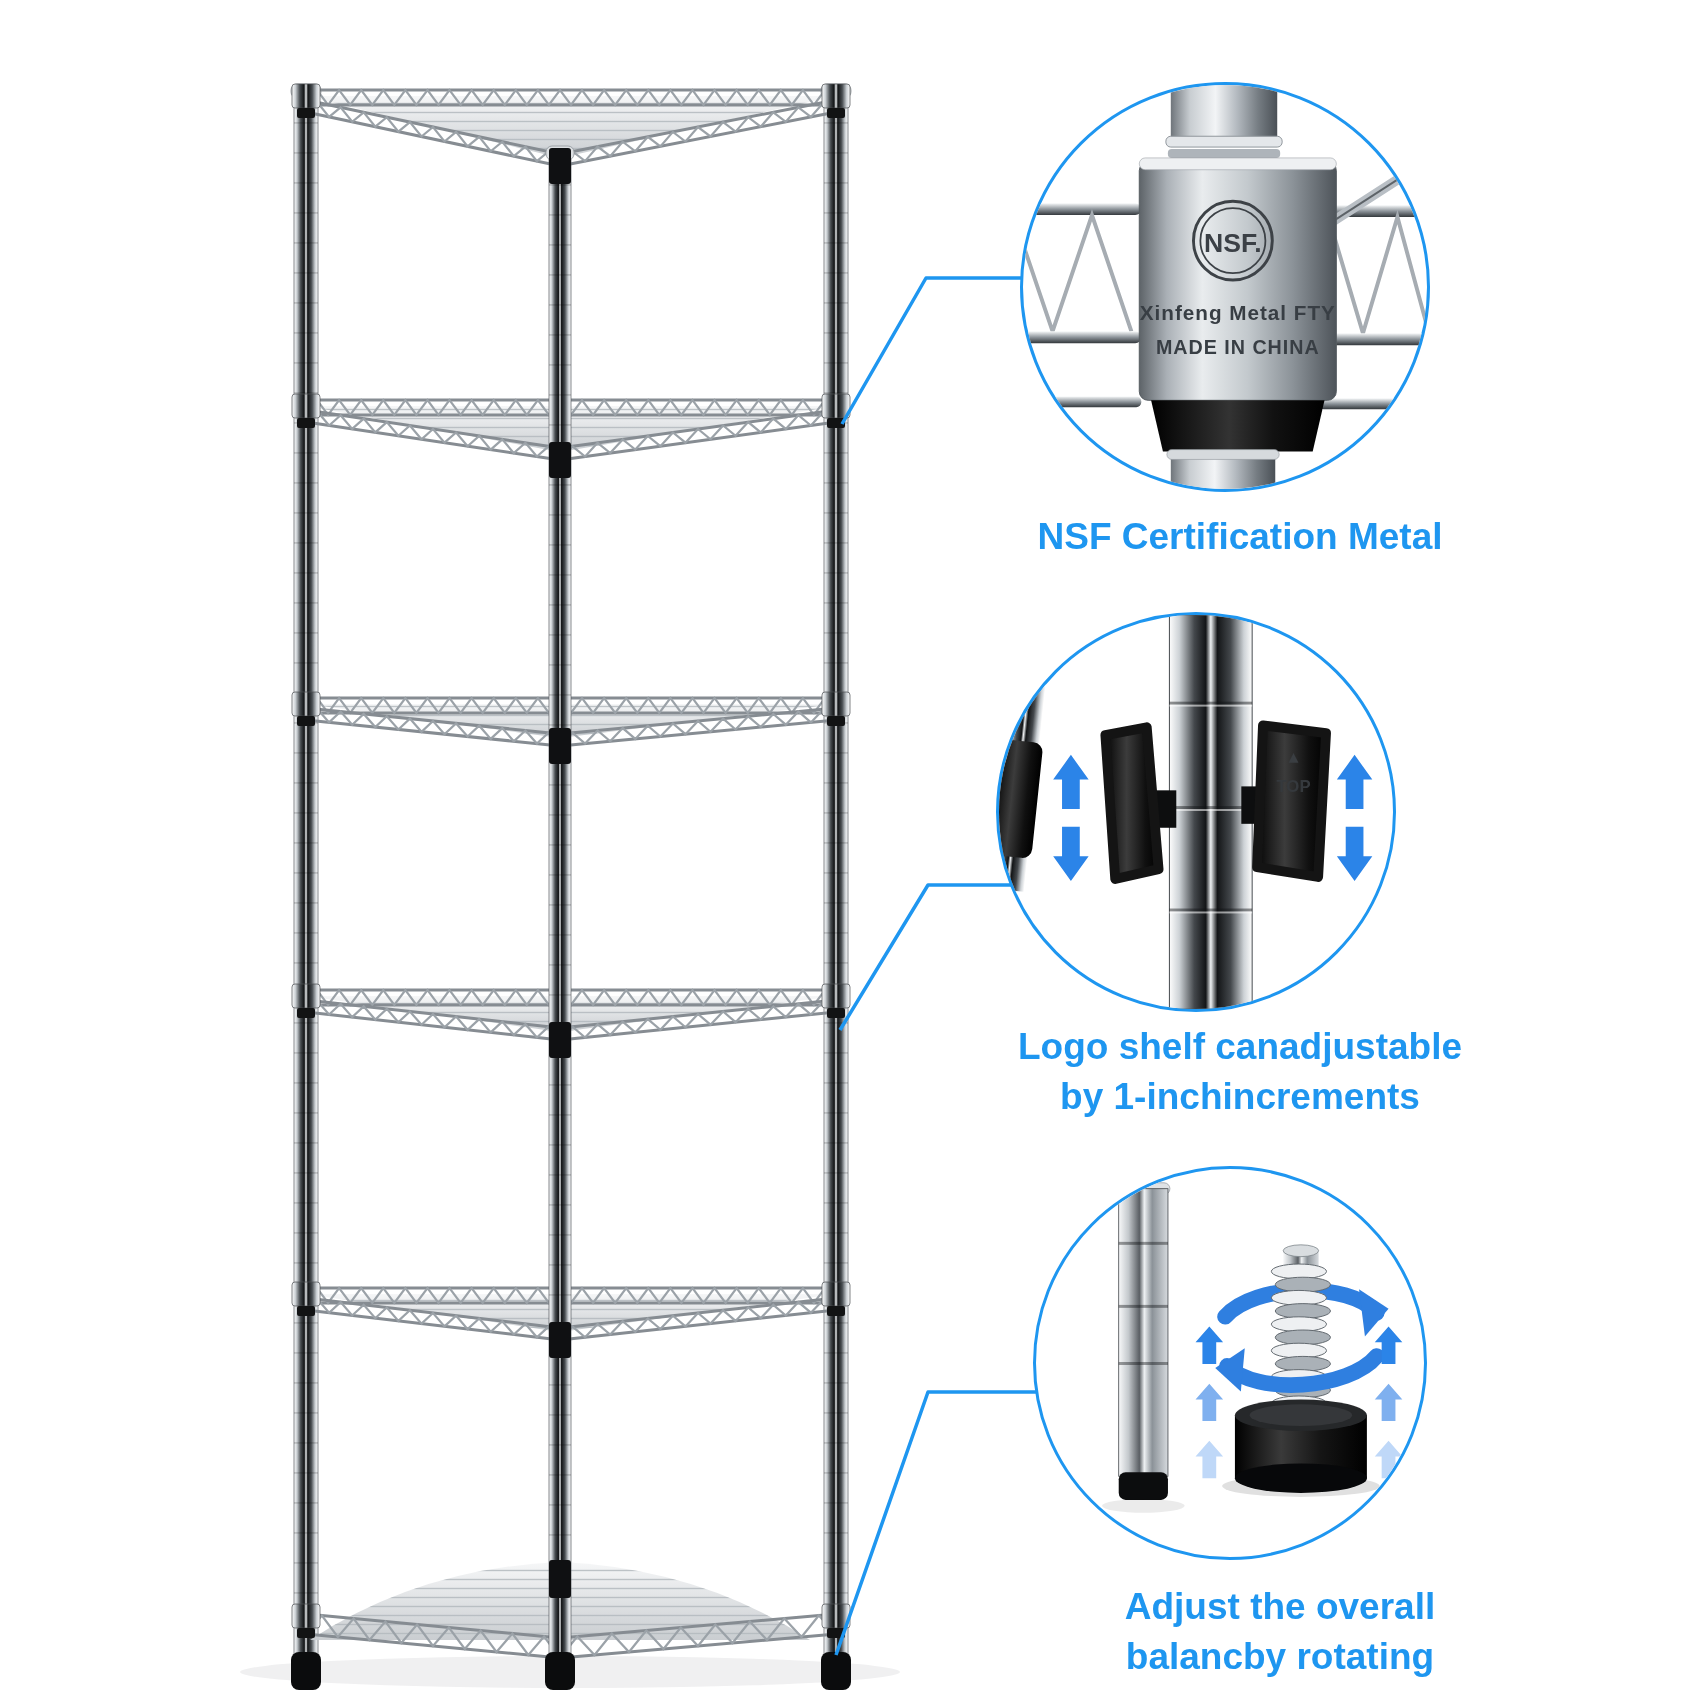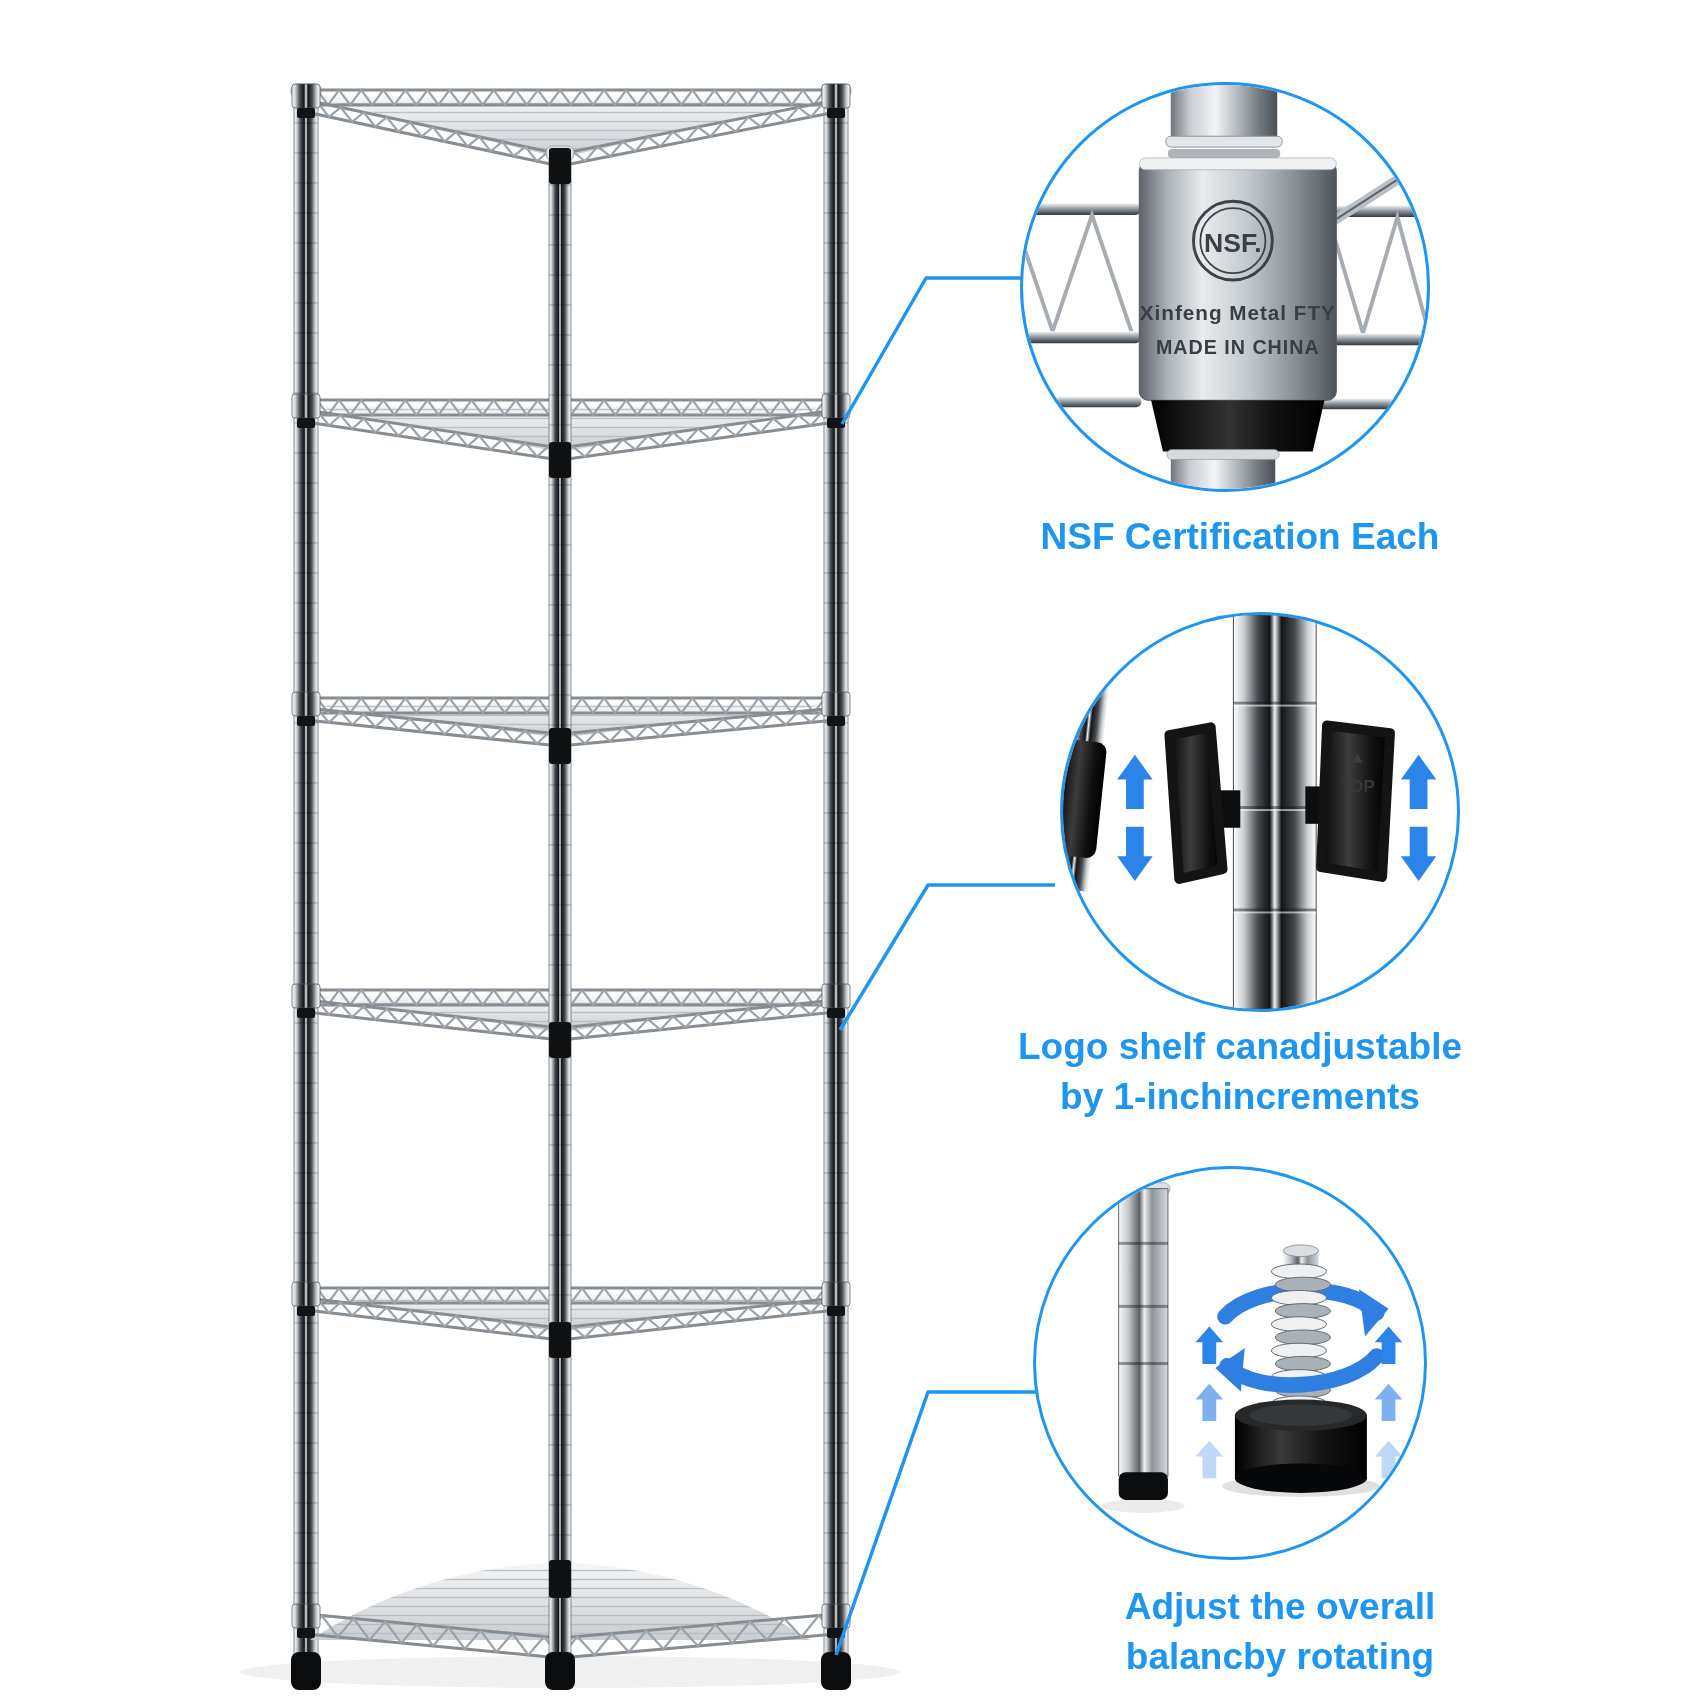--- a/index.html
+++ b/index.html
@@ -3,21 +3,21 @@
 <meta charset="utf-8">
 <style>
   html,body{margin:0;padding:0;background:#fff;}
   .stage{position:relative;width:1700px;height:1700px;background:#fff;overflow:hidden;
          font-family:"Liberation Sans",sans-serif;}
   #rack-svg,#lines-svg{position:absolute;left:0;top:0;width:1700px;height:1700px;}
   #lines-svg{z-index:3;pointer-events:none;}
   .callout-circle{position:absolute;box-sizing:border-box;border:3.5px solid var(--accent,#1E96F0);
          border-radius:50%;overflow:hidden;background:#fff;z-index:4;text-align:right;}
   .circle-nsf{left:1020px;top:82px;width:410px;height:410px;}
-  .circle-adjust{left:1060px;top:612px;width:400px;height:400px;}
+  .circle-adjust{left:996px;top:612px;width:400px;height:400px;}
   .circle-feet{left:1033px;top:1166px;width:394px;height:394px;}
   .callout-circle svg{display:block;width:100%;height:100%;}
   .caption{position:absolute;z-index:5;color:var(--accent,#1E96F0);font-weight:bold;
            font-size:37px;line-height:50px;text-align:center;letter-spacing:0px;}
   .caption-nsf{left:1015px;top:512px;width:450px;}
   .caption-adjust{left:1008px;top:1022px;width:464px;}
   .caption-feet{left:1052px;top:1582px;width:456px;}
 </style>
 <style>
   #lines-svg .lead{fill:none;stroke:#1E96F0;stroke-width:3.5;stroke-linejoin:round;}
@@ -530,21 +530,21 @@
         <path class="a2" d="M 176 218 l 14 16 h -7 v 22 h -14 v -22 h -7 z"></path>
         <path class="a3" d="M 176 276 l 14 16 h -7 v 22 h -14 v -22 h -7 z"></path>
         <path class="a1" d="M 358 160 l 14 16 h -7 v 22 h -14 v -22 h -7 z"></path>
         <path class="a2" d="M 358 218 l 14 16 h -7 v 22 h -14 v -22 h -7 z"></path>
         <path class="a3" d="M 358 276 l 14 16 h -7 v 22 h -14 v -22 h -7 z"></path>
       </g>
     </svg>
   </div>
 
   <div class="caption caption-nsf">
-    <span>NSF Certification Each</span>
+    <span>NSF Certification Metal</span>
   </div>
   <div class="caption caption-adjust">
     <span>Logo shelf canadjustable</span><br>
     <span>by 1-inchincrements</span>
   </div>
   <div class="caption caption-feet">
     <span>Adjust the overall</span><br>
     <span>balancby rotating</span>
   </div>
 

